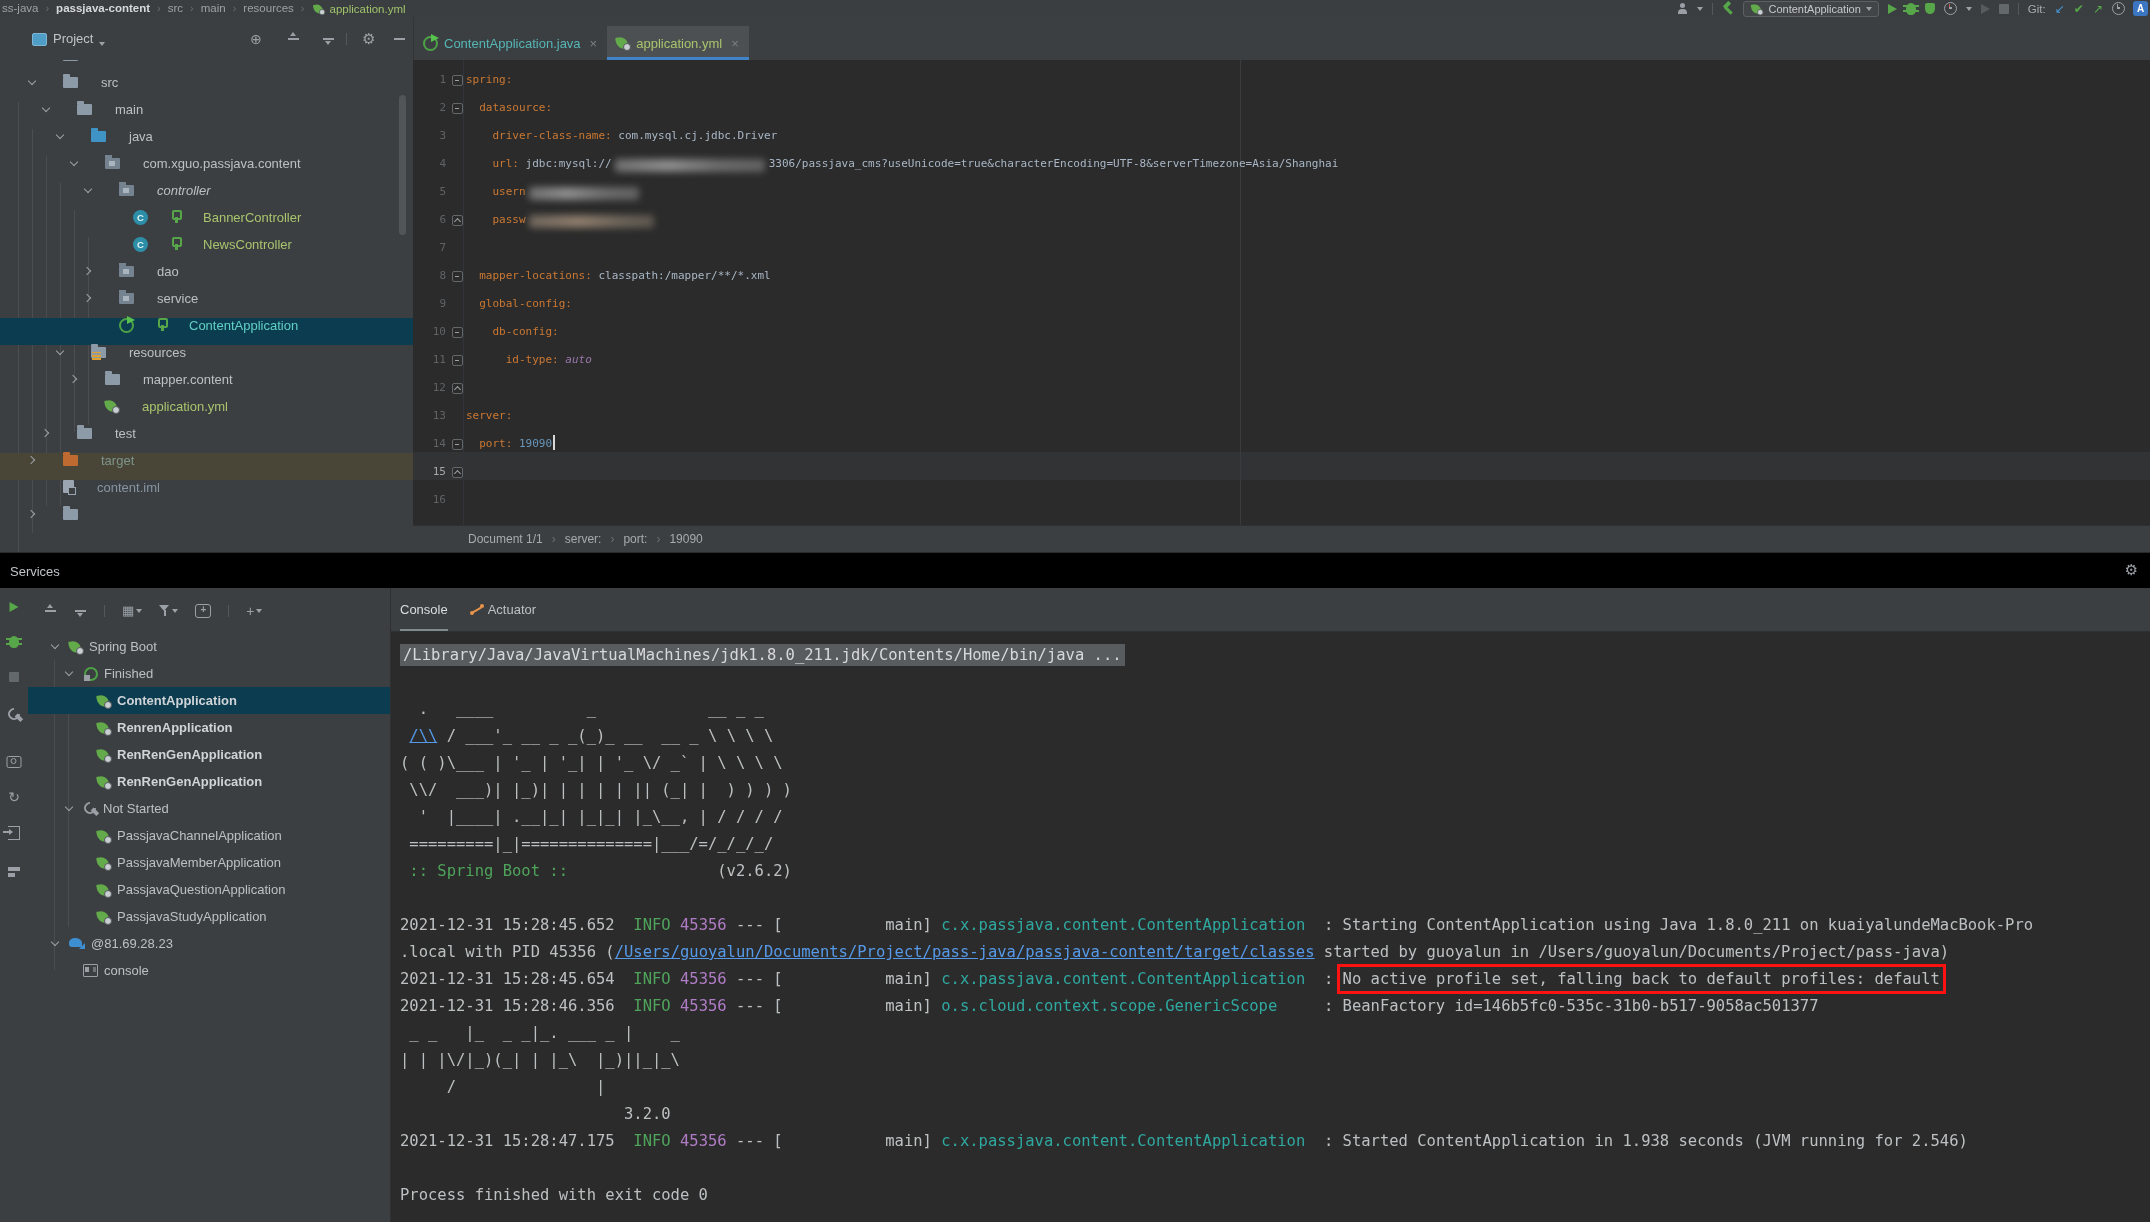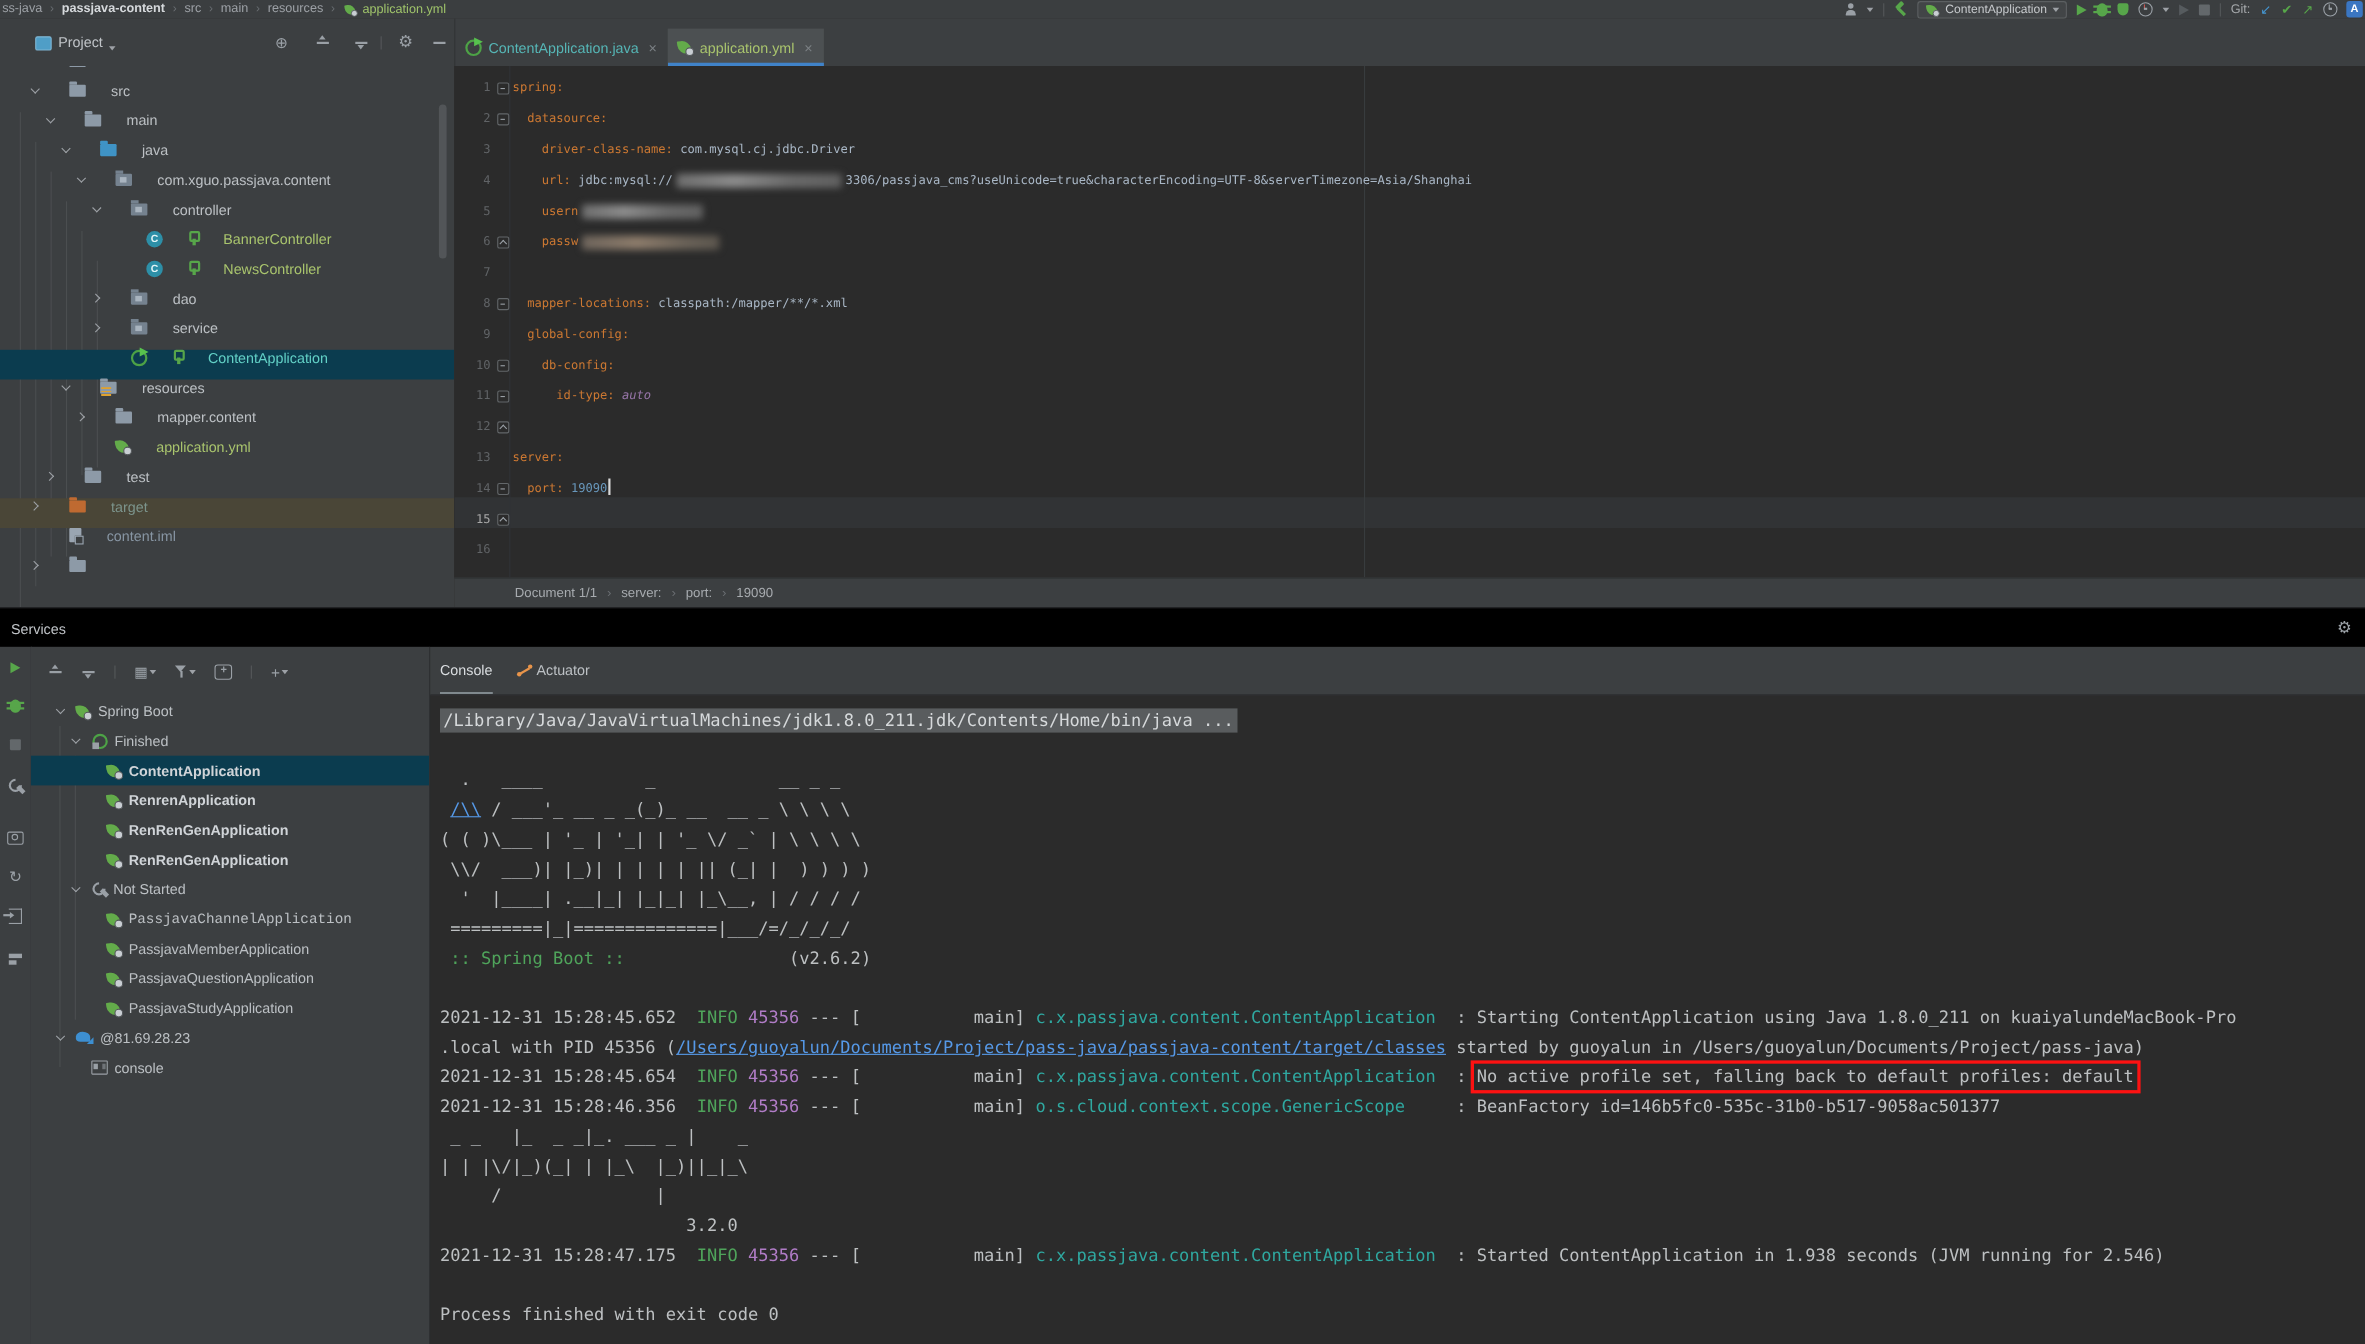--- a/index.html
+++ b/index.html
@@ -300,21 +300,21 @@
         <div class="trow" style="padding-left: 53px;">
           <span class="chev open"></span>
           <span class="icn i-folder java"></span>
           <span class="lbl">java</span>
         </div>
         <div class="trow" style="padding-left: 67px;">
           <span class="chev open"></span>
           <span class="icn i-pkg"></span>
           <span class="lbl">com.xguo.passjava.content</span>
         </div>
-        <div class="trow" style="padding-left: 81px;">
+        <div class="trow" style="padding-left: 81px; font-style: italic;">
           <span class="chev open"></span>
           <span class="icn i-pkg"></span>
           <span class="lbl">controller</span>
         </div>
         <div class="trow" style="padding-left: 95px;">
           <span class="chev none"></span>
           <span class="icn i-class">C</span>
           <span class="icn i-key"></span>
           <span class="lbl green">BannerController</span>
         </div>
@@ -508,21 +508,21 @@
         <div class="srow bold" style="padding-left: 48px;">
           <span class="chev none"></span>
           <span class="icn i-leaf"></span>
           <span class="lbl">RenRenGenApplication</span>
         </div>
         <div class="srow" style="padding-left: 34px;">
           <span class="chev open"></span>
           <span class="icn i-wrench"></span>
           <span class="lbl">Not Started</span>
         </div>
-        <div class="srow" style="padding-left: 48px; font-family: Liberation Mono, monospace;">
+        <div class="srow" style="padding-left: 48px;">
           <span class="chev none"></span>
           <span class="icn i-leaf"></span>
           <span class="lbl">PassjavaChannelApplication</span>
         </div>
         <div class="srow" style="padding-left: 48px;">
           <span class="chev none"></span>
           <span class="icn i-leaf"></span>
           <span class="lbl">PassjavaMemberApplication</span>
         </div>
         <div class="srow" style="padding-left: 48px;">

